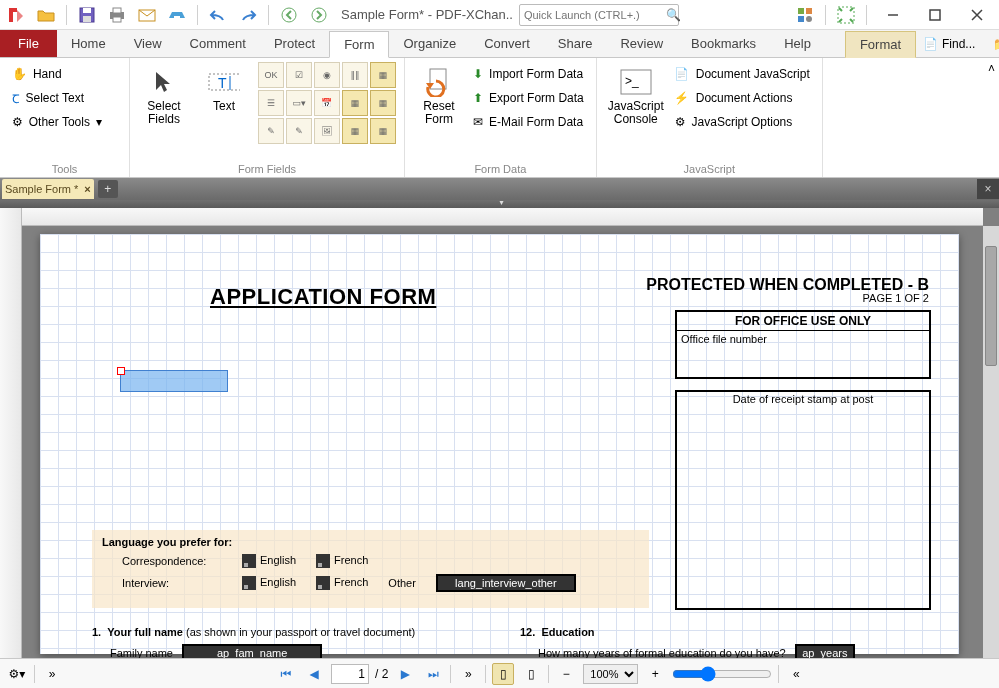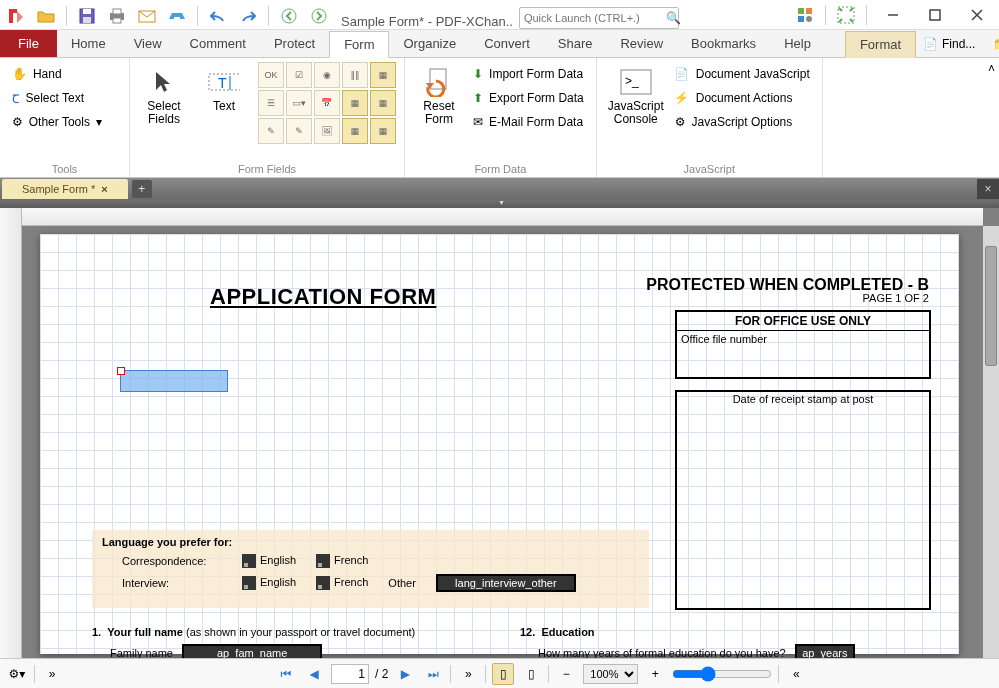--- a/index.html
+++ b/index.html
@@ -1,19 +1,19 @@
 <!DOCTYPE html>
 <html><head>
 <meta charset="utf-8">
 <style>
 * { box-sizing: border-box; margin: 0; padding: 0; font-family: "Segoe UI", Tahoma, sans-serif; }
 body { background: #fff; width: 999px; height: 688px; overflow: hidden; font-size: 12px; }
 
 
-.titlebar { height: 30px; display: flex; align-items: flex-end; background: #fff; border-bottom: 1px solid #ddd; }
+.titlebar { height: 30px; display: flex; align-items: center; background: #fff; border-bottom: 1px solid #ddd; }
 .titlebar .qat { display: flex; align-items: center; gap: 2px; padding-left: 2px; }
 .qat-btn { width: 28px; height: 26px; display: flex; align-items: center; justify-content: center; border-radius: 2px; }
 .divider { width: 1px; height: 20px; background: #d0d0d0; margin: 0 4px; }
 .title-text { margin-left: 8px; color: #555; font-size: 13px; white-space: nowrap; overflow: hidden; }
 .quick-launch { margin-left: 6px; width: 160px; height: 22px; border: 1px solid #bbb; border-radius: 2px; display: flex; align-items: center; padding: 0 4px; background: #fff; }
 .quick-launch input { border: none; outline: none; flex: 1; font-size: 11px; background: transparent; }
 .titlebar .right { margin-left: auto; display: flex; align-items: center; gap: 2px; padding-right: 2px; }
 .winbtn { width: 40px; height: 28px; display: flex; align-items: center; justify-content: center; }
 
 
@@ -31,21 +31,21 @@
 .rgroup .lbl { text-align: center; color: #888; font-size: 11px; margin-top: auto; padding-top: 2px; }
 .rtool { display: flex; align-items: center; gap: 6px; height: 24px; padding: 0 4px; }
 .bigbtn { display: flex; flex-direction: column; align-items: center; justify-content: center; width: 52px; padding: 4px 2px; text-align: center; line-height: 1.1; }
 .bigbtn .icn { width: 32px; height: 32px; display: flex; align-items: center; justify-content: center; margin-bottom: 2px; }
 .ffgrid { display: grid; grid-template-columns: repeat(5, 26px); grid-template-rows: repeat(3, 26px); gap: 2px; }
 .ffcell { border: 1px solid #d8d0b8; background: #faf6e8; display: flex; align-items: center; justify-content: center; font-size: 9px; color: #666; }
 .ffcell.sel { background: #f5e8b0; border-color: #c8b060; }
 
 
 .doctabs { height: 22px; background: linear-gradient(#8a8a8a,#6a6a6a); display: flex; align-items: center; }
-.doctab { background: #f5e9b8; height: 20px; display: flex; align-items: center; padding: 0 20px; font-size: 11px; color: #5a4a20; margin-left: 2px; border-radius: 2px 2px 0 0; gap: 6px; }
+.doctab { background: #f5e9b8; height: 20px; display: flex; align-items: center; padding: 0 3px; font-size: 11px; color: #5a4a20; margin-left: 2px; border-radius: 2px 2px 0 0; gap: 6px; }
 .doctab .x { font-weight: bold; cursor: pointer; }
 .addtab { width: 20px; height: 18px; background: #555; color: #ddd; display: flex; align-items: center; justify-content: center; margin-left: 4px; border-radius: 2px; }
 .doctabs .tclose { margin-left: auto; width: 22px; height: 20px; background: #444; color: #ccc; display: flex; align-items: center; justify-content: center; }
 
 
 .handlestrip { height: 8px; background: linear-gradient(#707070,#5a5a5a); position: relative; }
 .handlestrip::after { content: "▾"; position: absolute; left: 50%; top: -2px; font-size: 8px; color: #ddd; }
 
 
 .docarea { position: relative; height: 450px; background: #808080; overflow: hidden; }

